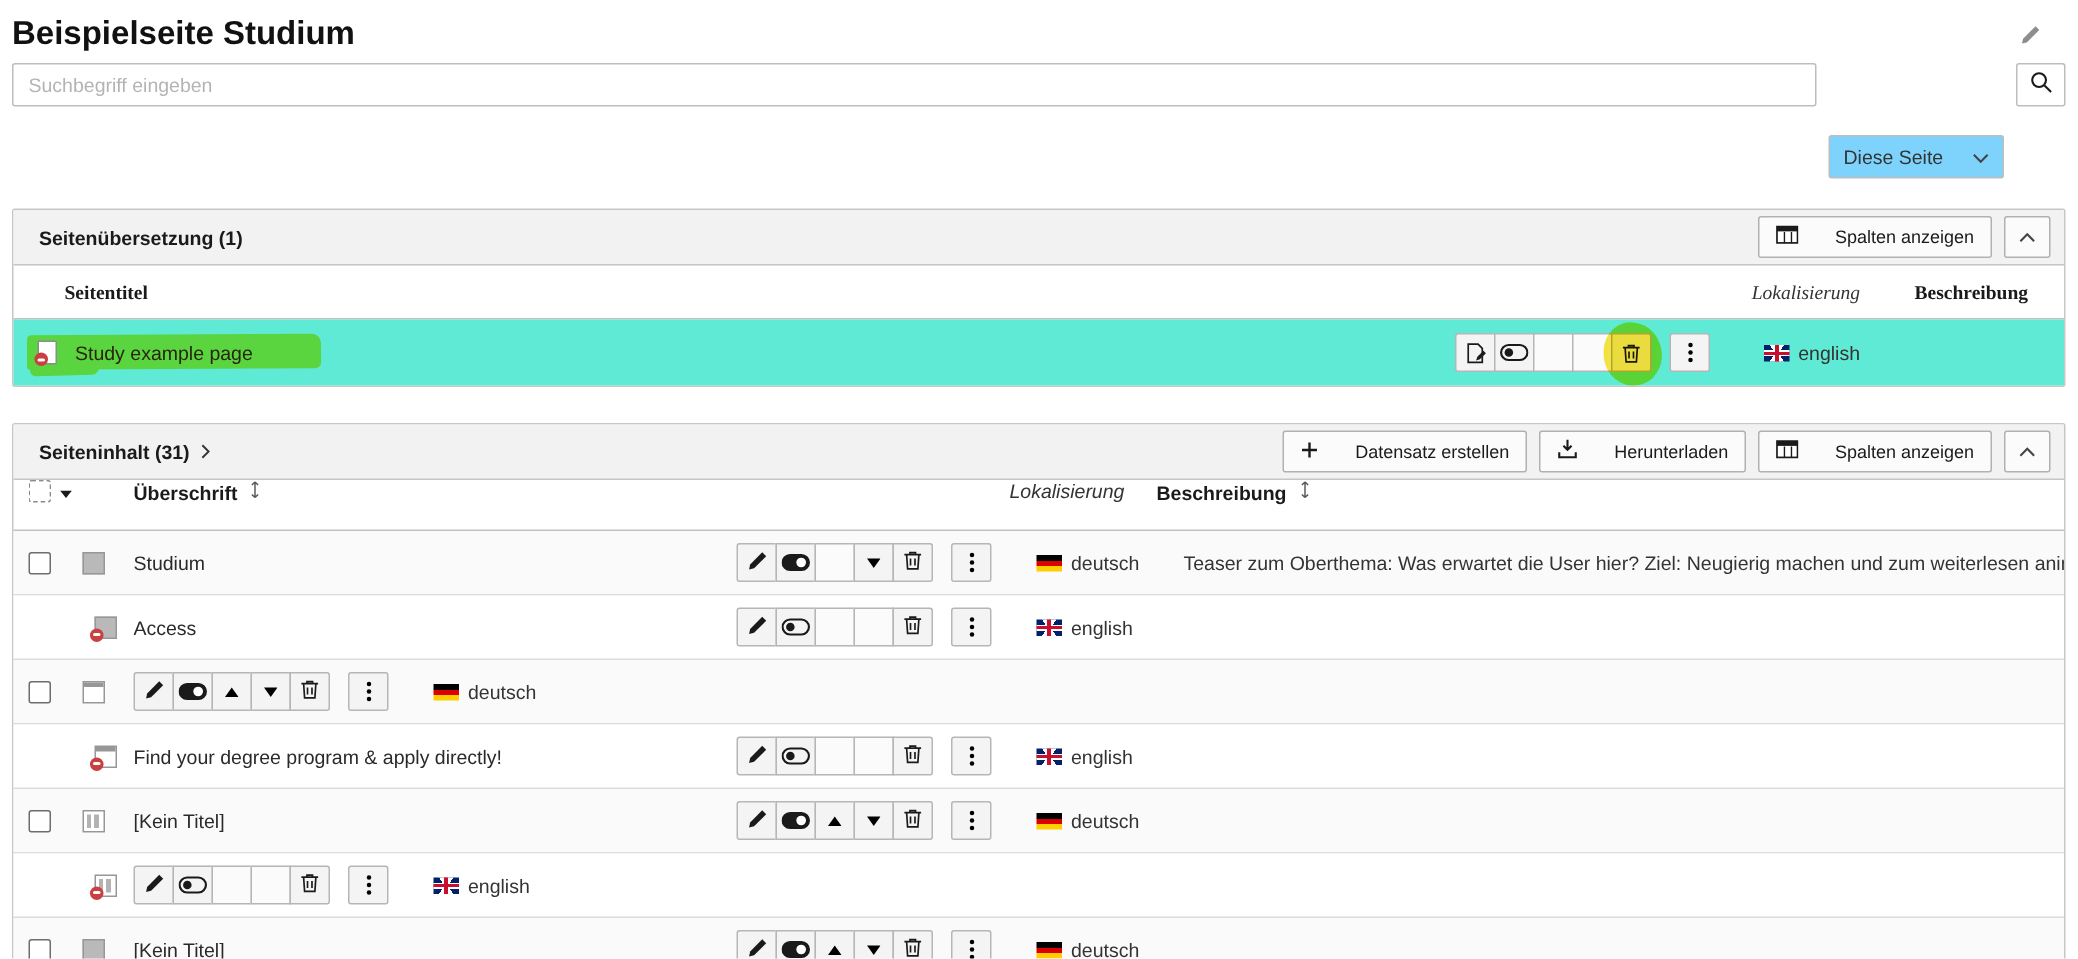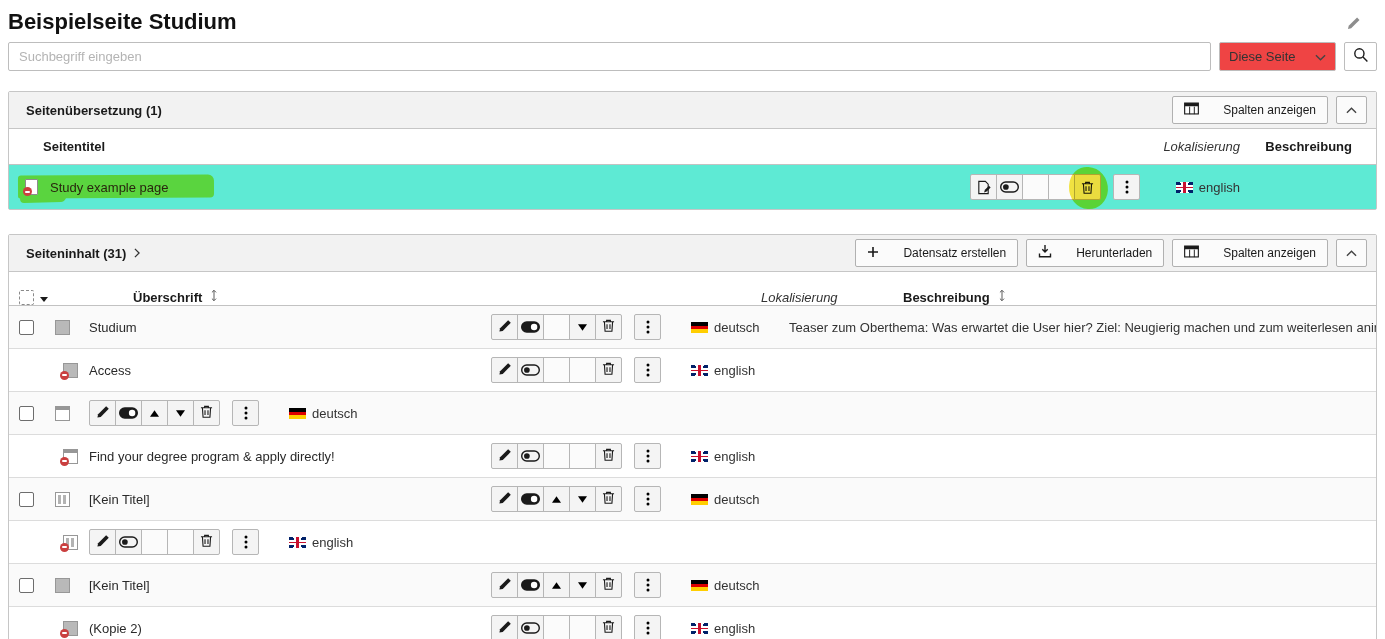--- a/index.html
+++ b/index.html
@@ -10,38 +10,38 @@
   
   .dochead { display:flex; align-items:flex-start; }
   .dochead h1 { flex:1; margin:0 0 6px 0; font-size:22px; line-height:28px; font-weight:600; color:#111; }
   .titlepencil { margin:8px 16px 0 0; cursor:pointer; }
 
   
   .searchbar { display:flex; gap:8px; margin-bottom:20px; }
   .searchbar input { flex:1; height:29px; border:1px solid #bdbdbd; border-radius:2px; padding:0 10px;
     font:13px "Liberation Sans", sans-serif; color:#0f766e; outline:none; }
   .searchbar input::placeholder { color:#b4b4b4; }
-  .scope { width:117px; height:29px; border:1px solid #bdbdbd; border-radius:2px; background:#ef4444;
-    display:flex; align-items:center; justify-content:space-between; padding:0 9px; font-size:13px; color:#333; cursor:pointer; }
+  .scope { width:117px; height:29px; border:1px solid #bdbdbd; border-radius:2px; background:#7dd3fc;
+    display:flex; align-items:center; justify-content:space-between; padding:0 9px; font-size:13px; color:#333; cursor:pointer;margin-top:48px; }
   .searchbtn { width:33px; height:29px; border:1px solid #bdbdbd; border-radius:2px; background:#fff;
     display:flex; align-items:center; justify-content:center; cursor:pointer; padding:0; }
 
   
   .panel { border:1px solid #c6c6c6; border-radius:2px; background:#fff; }
   .panel + .panel { margin-top:24px; }
   .phead { height:37px; background:#f2f2f2; border-bottom:1px solid #c6c6c6;
     display:flex; align-items:center; padding:0 9px 0 17px; }
   .ptitle { font-size:13px; font-weight:bold; color:#1a1a1a; display:flex; align-items:center; gap:8px; }
   .pactions { margin-left:auto; display:flex; gap:8px; }
   .hbtn { height:28px; border:1px solid #b1b1b1; border-radius:2px; background:#fbfbfb; color:#1a1a1a;
     font:12px "Liberation Sans", sans-serif; display:flex; align-items:center; gap:24px; padding:0 11px; cursor:pointer; }
   .hbtn.sq { width:31px; justify-content:center; padding:0; }
 
   
-  .thead1 { height:36px; display:flex; align-items:center; padding:0 24px 0 34px; border-bottom:1px solid #c2c2c2; font-size:13px; }
+  .thead1 { height:36px; display:flex; align-items:center; padding:0 24px 0 34px; border-bottom:1px solid #c2c2c2; font-size:13px;font-family:Liberation Serif, serif; }
   .t1-title { flex:1; font-weight:bold; }
   .t1-loc { width:100px; text-align:right; font-style:italic; color:#333; }
   .t1-desc { width:112px; text-align:right; font-weight:bold; }
   .trow1 { position:relative; height:44px; display:flex; align-items:center; padding:0 24px 0 16px; background:#5eead4; font-size:13px; }
   .pageicon { position:relative; width:13px; height:16px; background:#fff; border:1px solid #8c8c8c; border-radius:1px; margin-right:12px; flex:none; }
   .trow1 .rtitle1 { color:#2a2a2a; cursor:pointer; }
   .trow1 .spacer { flex:1; }
   .loccell { width:100px; display:flex; align-items:center; justify-content:flex-end; }
   .desccell1 { width:112px; }
 
@@ -56,21 +56,21 @@
   .morebtn { width:27px; height:26px; border:1px solid #b6b6b6; background:#f4f4f4; border-radius:2px;
     margin-left:12px; display:flex; align-items:center; justify-content:center; padding:0; cursor:pointer; }
 
   
   .mark { position:absolute; background:#f3e118; mix-blend-mode:multiply; pointer-events:none; }
   .mark-row { left:9px; top:10px; width:196px; height:23px; opacity:.78; border-radius:3px 6px 4px 2px; transform:rotate(-.3deg); }
   .mark-row::after { content:""; position:absolute; left:2px; bottom:-4px; width:46px; height:7px; background:inherit; border-radius:0 0 5px 4px; transform:rotate(-1.2deg); }
   .mark-trash { left:-6px; top:-8px; width:39px; height:42px; opacity:.82; border-radius:46% 54% 48% 52%; transform:rotate(3deg); }
 
   
-  .thead2 { height:34px; display:flex; align-items:flex-end; padding-left:10px; border-bottom:1px solid #c2c2c2; font-size:13px;gap:44px; }
+  .thead2 { height:34px; display:flex; align-items:flex-start; padding-left:10px; border-bottom:1px solid #c2c2c2; font-size:13px; }
   .hsel { width:70px; display:flex; align-items:center; gap:6px; background:none; border:none; padding:0; cursor:pointer; }
   .dashedbox { width:15px; height:15px; border:1px dashed #8a8a8a; border-radius:2px; background:#fff; }
   .hsort { background:none; border:none; padding:0; font:bold 13px "Liberation Sans", sans-serif; color:#1a1a1a;
     display:flex; align-items:center; gap:8px; cursor:pointer; }
   .hueber { width:584px; display:flex; }
   .hloc { width:90px; font-style:italic; color:#333; }
   .hdesc { flex:1; padding-left:8px; display:flex; }
 
   .crow { height:43px; display:flex; align-items:center; padding-left:10px; border-bottom:1px solid #dcdcdc; font-size:13px; background:#fff; }
   .crow.alt { background:#fafafa; }

